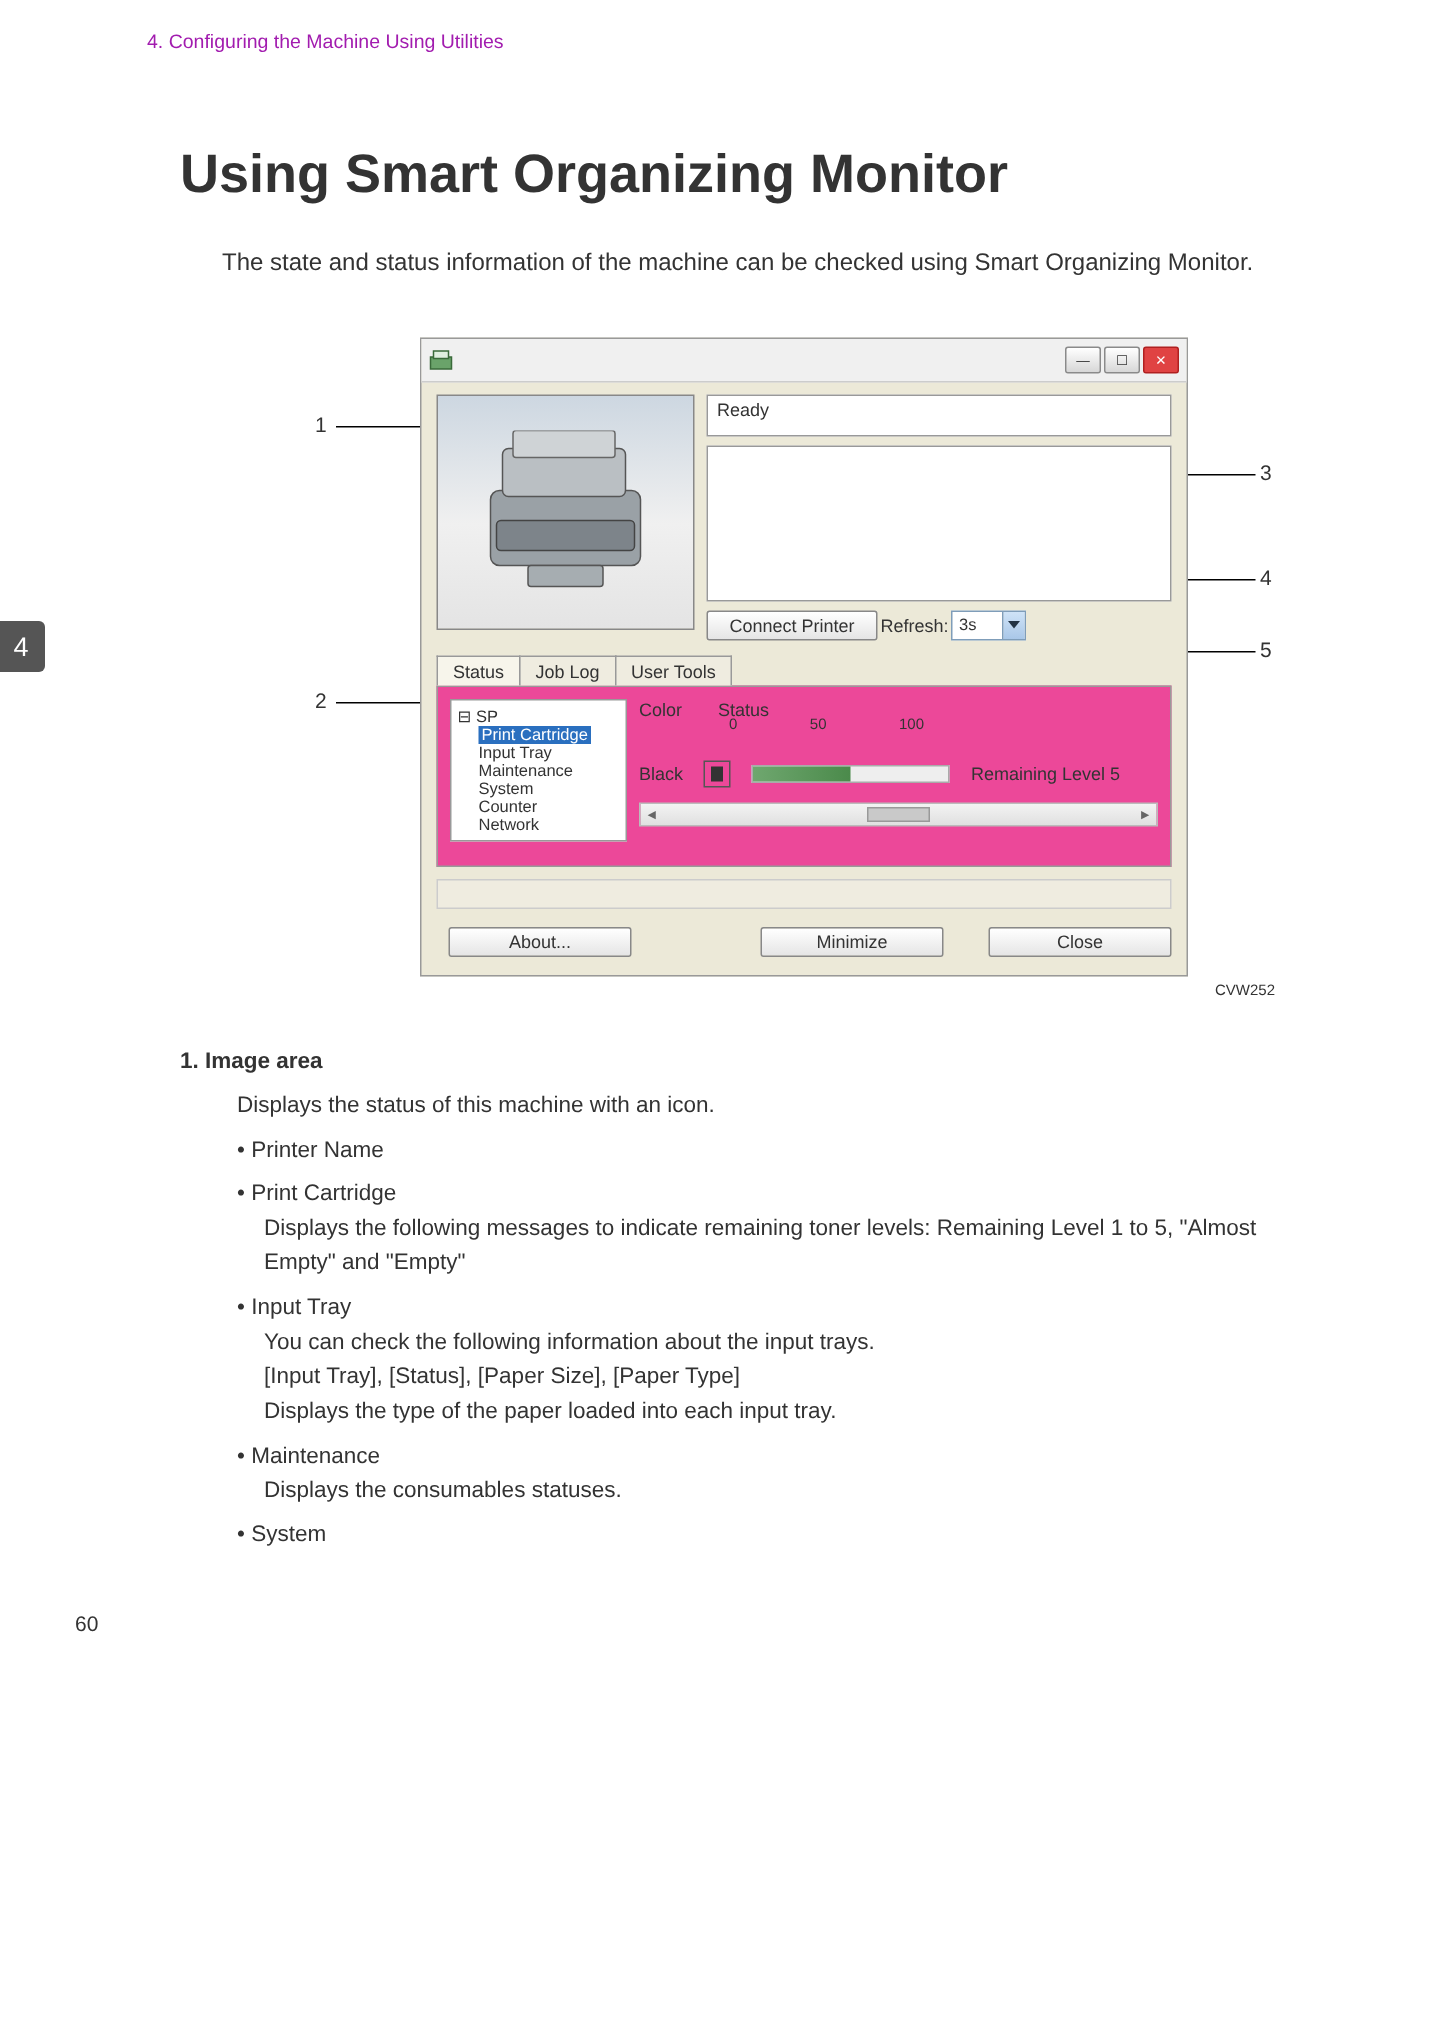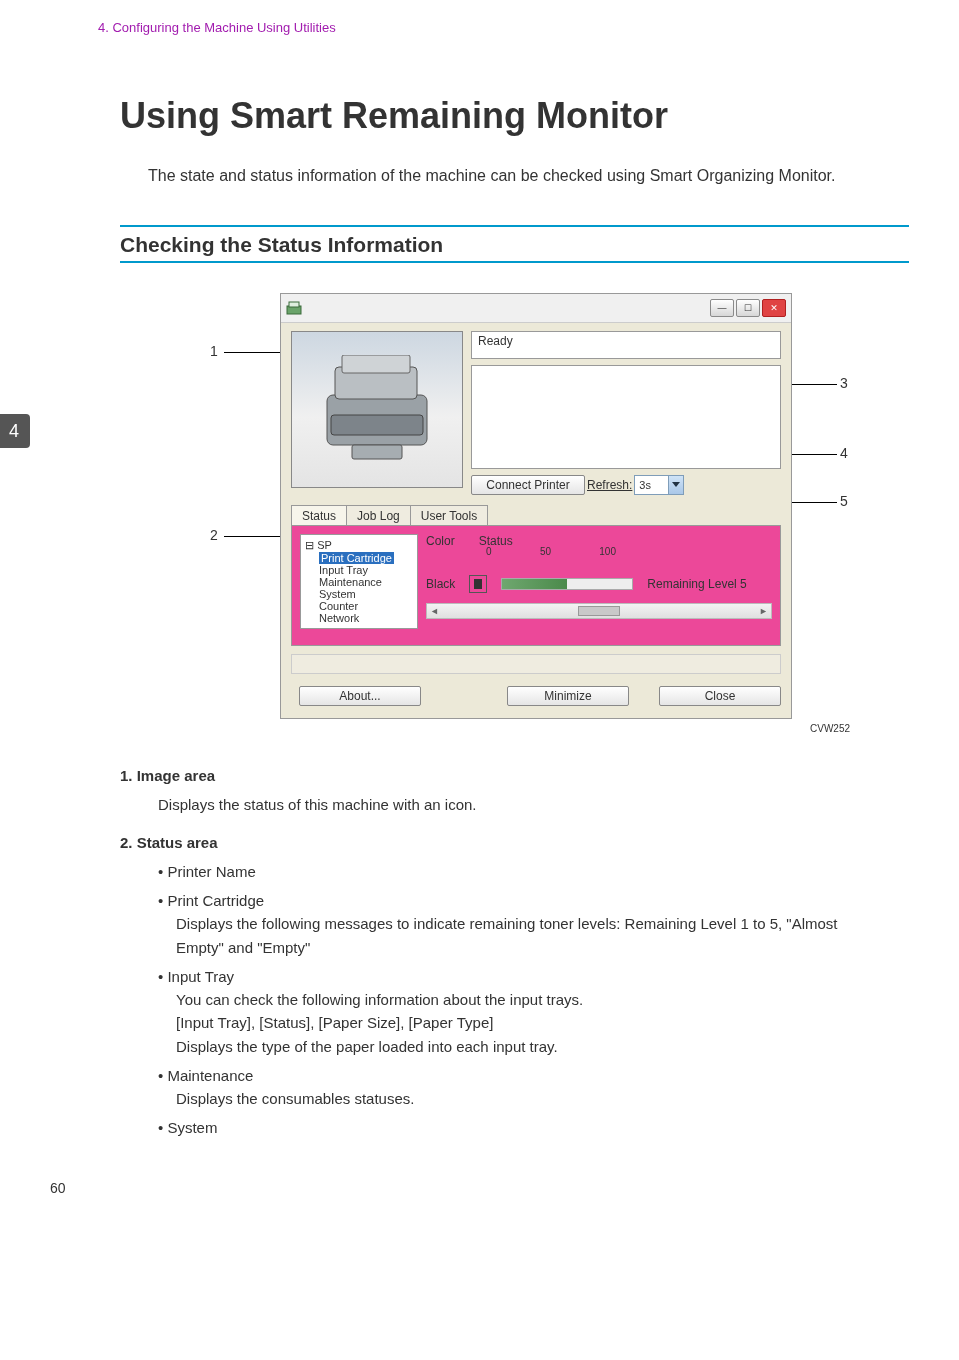--- a/index.html
+++ b/index.html
@@ -125,21 +125,21 @@
   }
   .btn {
     border: 1px solid #888;
     background: linear-gradient(#fff,#e5e5e5);
     font-size: 12px;
     padding: 2px 10px;
     min-width: 92px;
     text-align: center;
     border-radius: 2px;
   }
-  .refresh-label { color: #333; text-decoration: underline; }
+  .refresh-label { color: #333; }
   .dd {
     border: 1px solid #7f9db9;
     background: #fff;
     display: flex;
     align-items: center;
     width: 48px;
     height: 18px;
   }
   .dd-val { flex: 1; font-size: 11px; padding: 0 4px; }
   .dd-arrow {
@@ -265,24 +265,23 @@
   }
 </style>
 </head>
 <body>
 
 <div class="page">
   <div class="header-line">4. Configuring the Machine Using Utilities</div>
 
   <div class="side-tab">4</div>
 
-  <h1 class="title">Using Smart Remaining Monitor</h1>
+  <h1 class="title">Using Smart Organizing Monitor</h1>
   <p class="intro">The state and status information of the machine can be checked using Smart Organizing Monitor.</p>
 
-  <div class="section-title">Checking the Status Information</div>
 
   <div class="fig-wrap">
 
     <div class="call-l" style="left:-10px; top:50px;">1</div>
     <div class="call-line" style="left:4px; top:59px; width:70px; height:1px;"></div>
     <div class="call-l" style="left:-10px; top:234px;">2</div>
     <div class="call-line" style="left:4px; top:243px; width:60px; height:1px;"></div>
 
     <div class="call-r" style="left:620px; top:82px;">3</div>
     <div class="call-line" style="left:562px; top:91px; width:55px; height:1px;"></div>
@@ -394,21 +393,20 @@
         <div class="btn sm">Close</div>
       </div>
     </div>
     <div class="imglabel">CVW252</div>
   </div>
 
   <div class="desc">
     <div class="h">1.  Image area</div>
     <div class="b">Displays the status of this machine with an icon.</div>
 
-    <div class="h">2.  Status area</div>
     <div class="b bullet">Printer Name</div>
     <div class="b bullet">Print Cartridge</div>
     <div class="bb">Displays the following messages to indicate remaining toner levels: Remaining Level 1 to 5, "Almost Empty" and "Empty"</div>
     <div class="b bullet">Input Tray</div>
     <div class="bb">You can check the following information about the input trays.</div>
     <div class="bb">[Input Tray], [Status], [Paper Size], [Paper Type]</div>
     <div class="bb">Displays the type of the paper loaded into each input tray.</div>
     <div class="b bullet">Maintenance</div>
     <div class="bb">Displays the consumables statuses.</div>
     <div class="b bullet">System</div>

